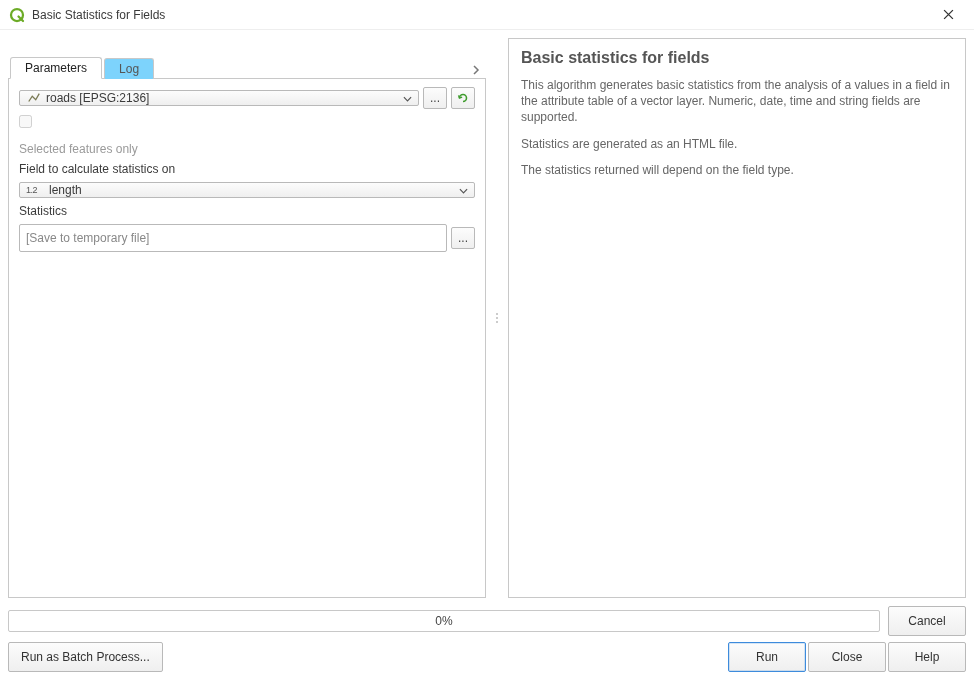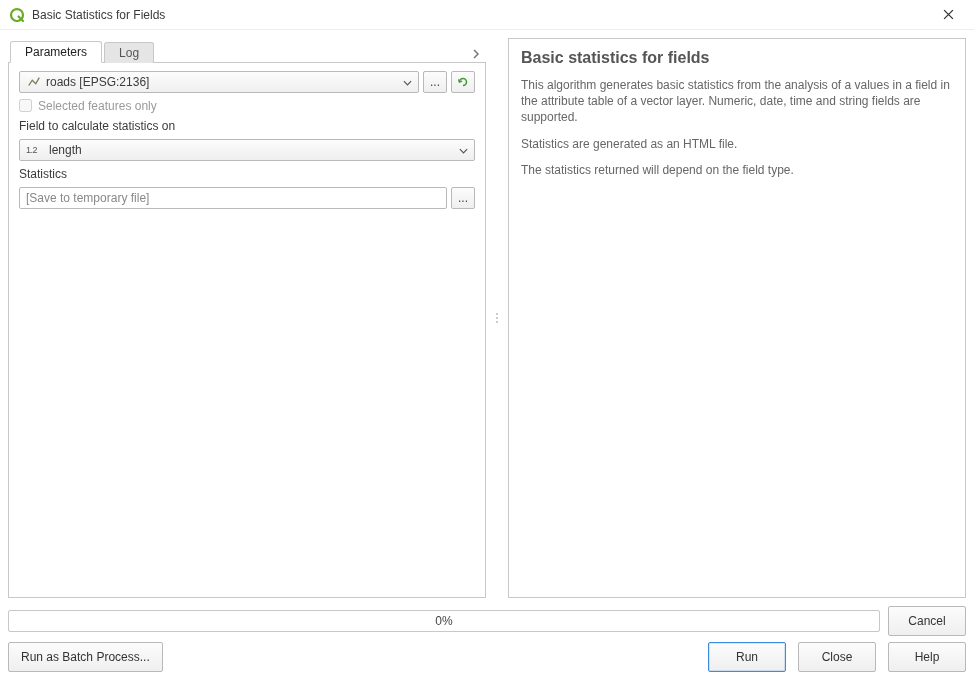--- a/index.html
+++ b/index.html
@@ -43,27 +43,28 @@
       border: 1px solid #c8c8c8;
       padding: 10px 12px;
       overflow: auto;
     }
     .tabs {
       display: flex;
       align-items: flex-end;
       position: relative;
       height: 24px;
       margin-left: 2px;
+      margin-top: 16px;
     }
     .tab {
       border: 1px solid #c8c8c8;
       border-bottom: none;
       padding: 3px 14px;
       font-size: 12px;
-      background: #e5e5e5;
+      background: #7dd3fc;
       color: #555;
       margin-right: 2px;
       border-top-left-radius: 3px;
       border-top-right-radius: 3px;
       cursor: pointer;
       position: relative;
       top: 1px;
     }
     .tab.active {
       background: #fff;
@@ -84,21 +85,21 @@
       padding: 8px 10px;
       display: flex;
       flex-direction: column;
       gap: 6px;
       min-height: 0;
     }
     .label { font-size: 12px; color: #3b3b3b; }
     .row { display: flex; align-items: center; gap: 4px; }
     .combo {
       flex: 1;
-      height: 22px;
+      height: 16px;
       border: 1px solid #b9b9b9;
       background: linear-gradient(#fcfcfc, #efefef);
       border-radius: 2px;
       display: flex;
       align-items: center;
       padding: 0 6px;
       cursor: pointer;
       position: relative;
     }
     .combo .caret {
@@ -109,25 +110,25 @@
     .combo .field-tag { font-size: 9px; font-weight: normal; color: #555; margin-right: 12px; letter-spacing: -0.5px;}
     .icon-btn {
       width: 24px; height: 22px;
       border: 1px solid #b9b9b9;
       background: linear-gradient(#fcfcfc, #efefef);
       border-radius: 2px;
       display: flex; align-items: center; justify-content: center;
       cursor: pointer;
       font-size: 12px; color: #444;
     }
-    .checkbox-row { display: flex; align-items: flex-start; gap: 6px; color: #9a9a9a; }
+    .checkbox-row { display: flex; align-items: flex-start; gap: 14px; color: #9a9a9a; flex-direction: column; }
     .checkbox-row input[disabled] { }
     .textinput {
       flex: 1;
-      height: 22px;
+      height: 28px;
       border: 1px solid #b9b9b9;
       border-radius: 2px;
       padding: 0 6px;
       font-size: 12px;
       background: #fff;
     }
     .textinput::placeholder { color: #888; }
     .right-panel h2 {
       font-size: 16px;
       font-weight: 600;
@@ -167,21 +168,21 @@
       background: linear-gradient(#fcfcfc, #efefef);
       border-radius: 2px;
       font-size: 12px;
       color: #333;
       display: inline-flex;
       align-items: center;
       justify-content: center;
       cursor: pointer;
     }
     .btn.primary { border-color: #3d8bdc; box-shadow: inset 0 0 0 1px rgba(61,139,220,0.2); }
-    .button-row { display: flex; align-items: center; gap: 12px; }
+    .button-row { display: flex; align-items: center; gap: 2px; }
     .button-row .spacer { flex: 1; }
     .splitter-grip {
       width: 6px;
       display:flex;
       flex-direction:column;
       justify-content:center;
       align-items:center;
       gap:2px;
       color:#bbb;
       cursor: col-resize;

